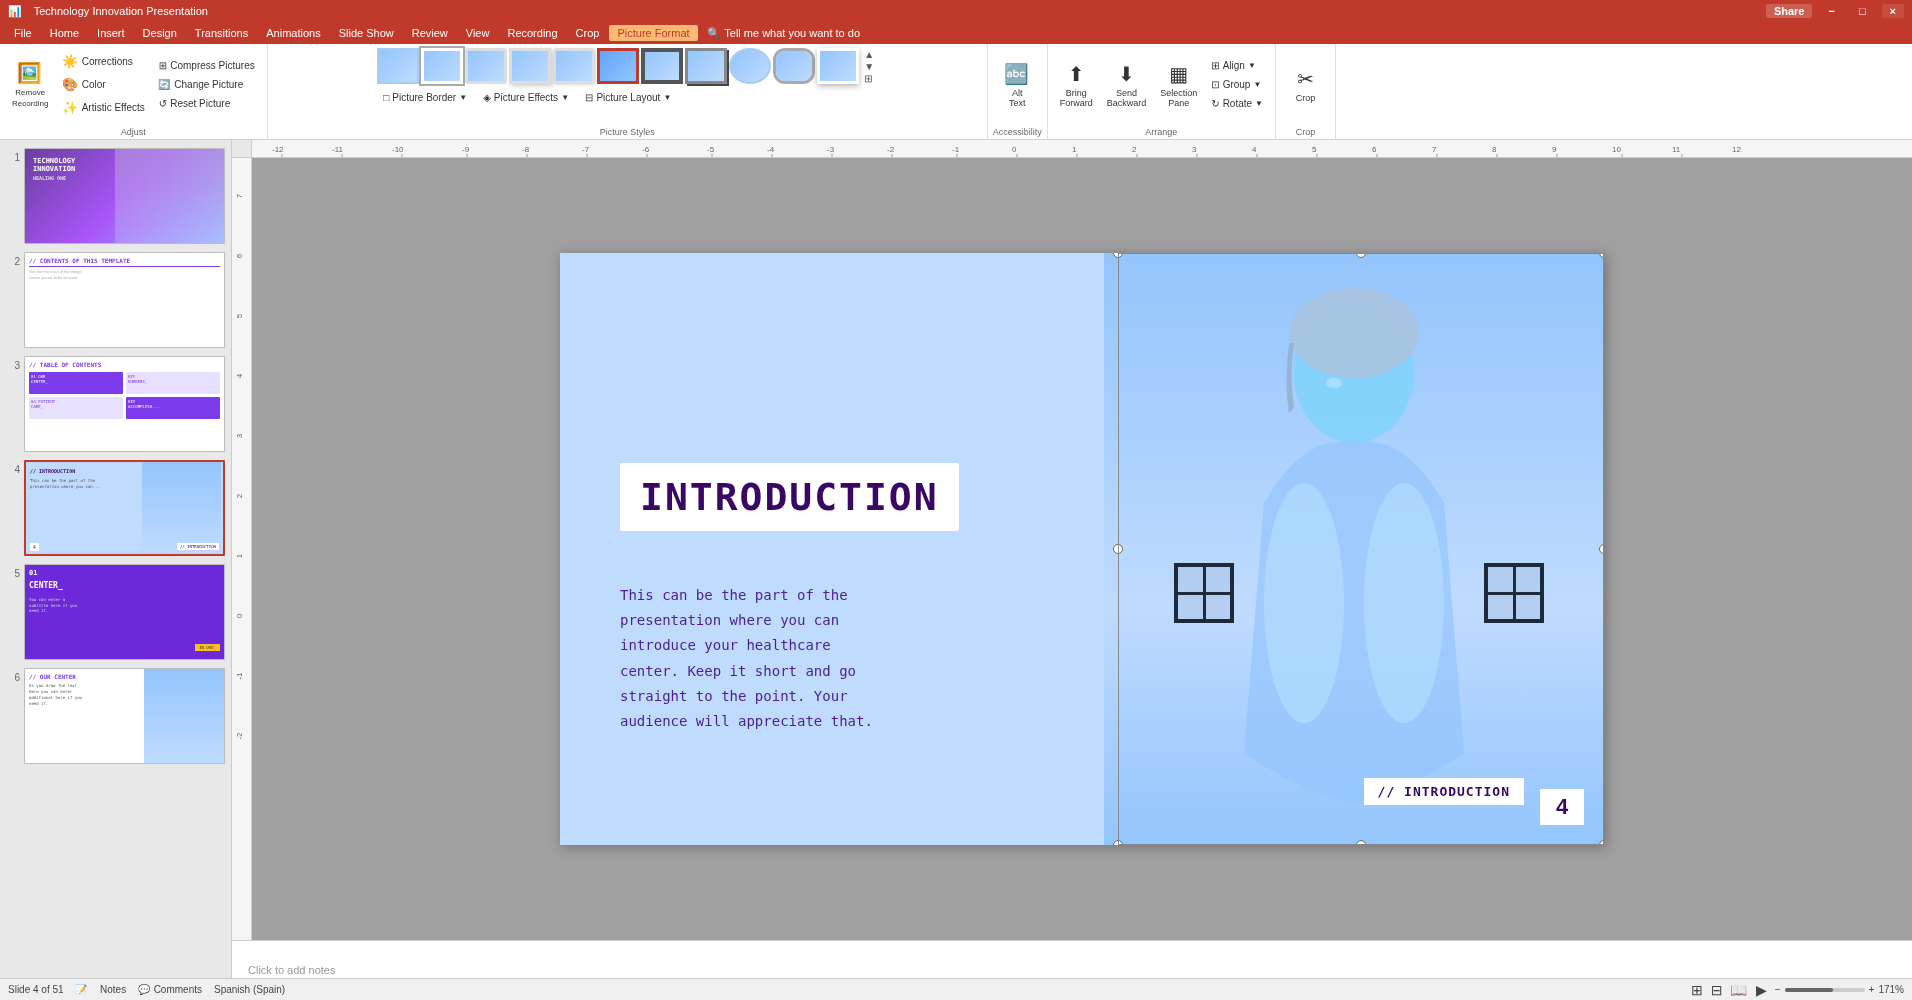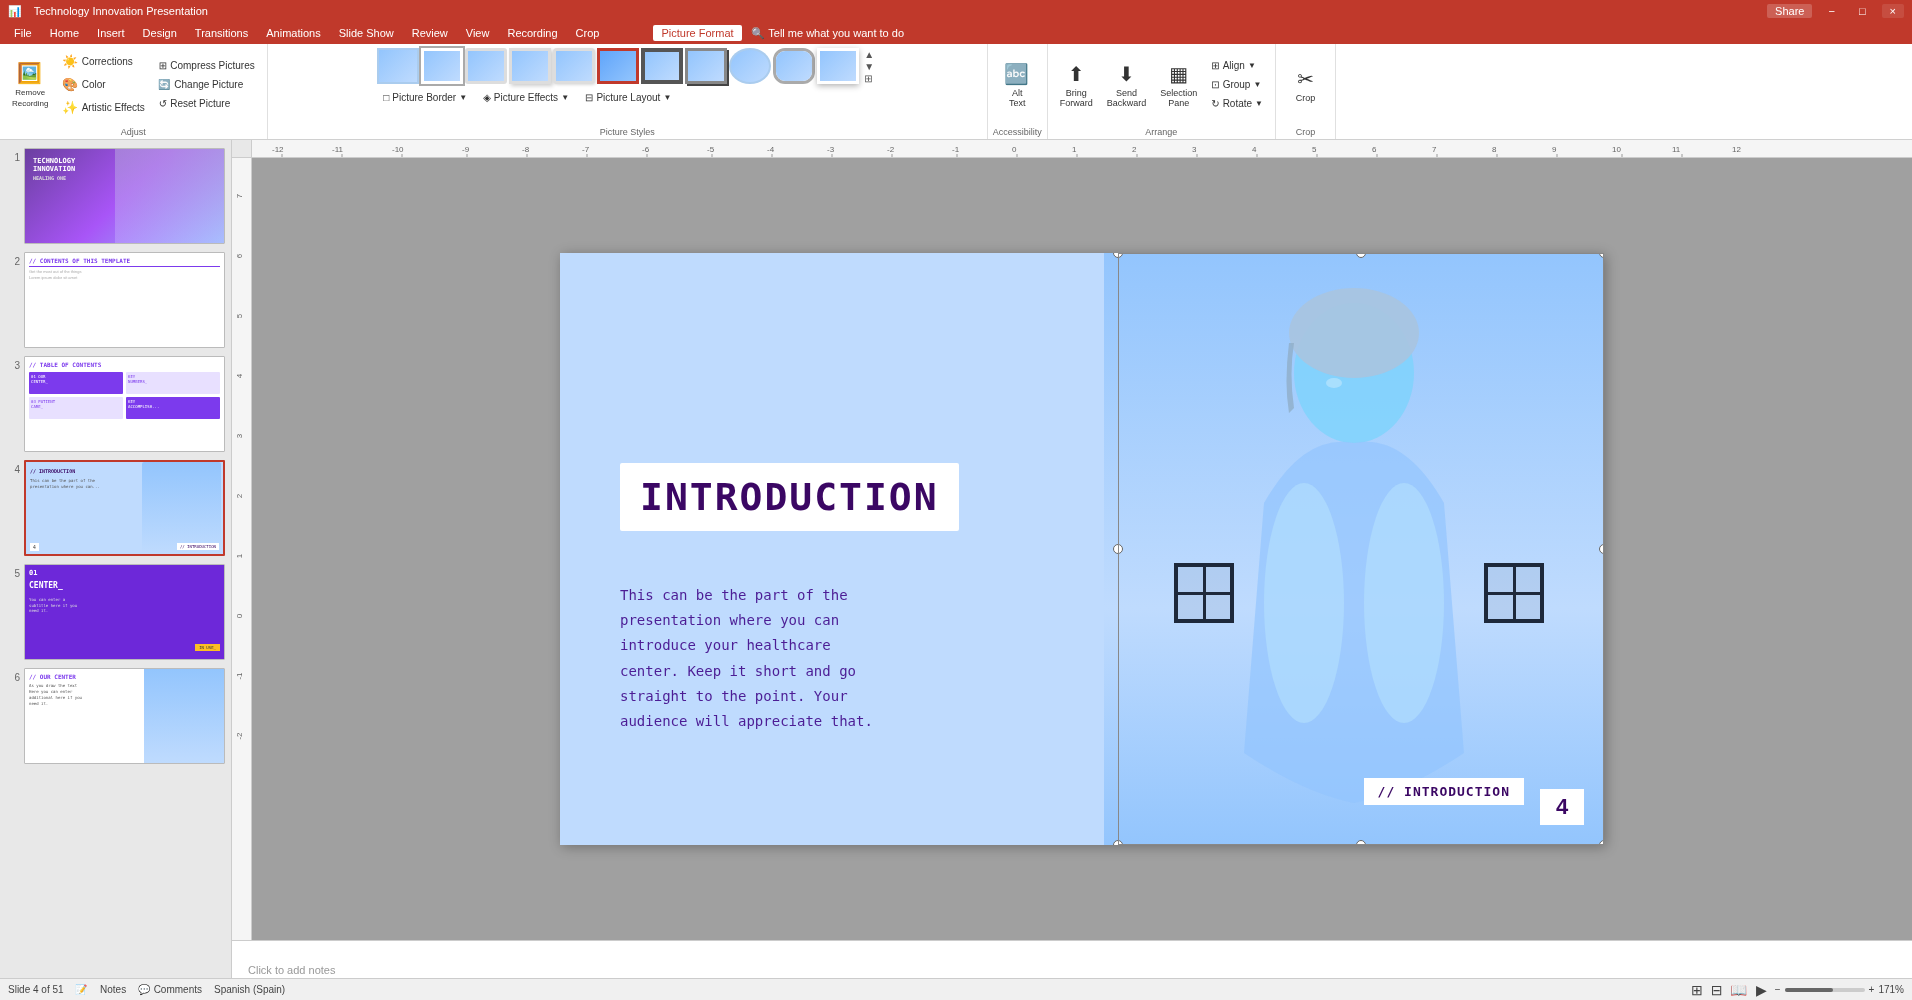--- a/index.html
+++ b/index.html
@@ -10,39 +10,39 @@
       height: 22px;
       background: #c0392b;
       display: flex;
       align-items: center;
       justify-content: space-between;
       padding: 0 8px;
       color: white;
       font-size: 11px;
     }
     .title-bar-left { display: flex; gap: 12px; }
-    .title-bar-right { display: flex; gap: 8px; }
+    .title-bar-right { display: flex; gap: 8px; font-weight: bold; }
 
     
     .menu-bar {
       height: 22px;
       background: #c0392b;
       display: flex;
       align-items: center;
       padding: 0 6px;
       gap: 2px;
     }
     .menu-item {
       color: white;
       font-size: 11px;
       padding: 2px 8px;
       cursor: pointer;
       border-radius: 2px;
     }
-    .menu-item.active { background: #ffffff; color: #c0392b; margin-left: 44px; }
+    .menu-item.active { background: #fdba74; color: #c0392b; }
 
     
     .ribbon {
       background: white;
       border-bottom: 1px solid #d0d0d0;
       display: flex;
       align-items: stretch;
       padding: 0;
       height: 96px;
     }

